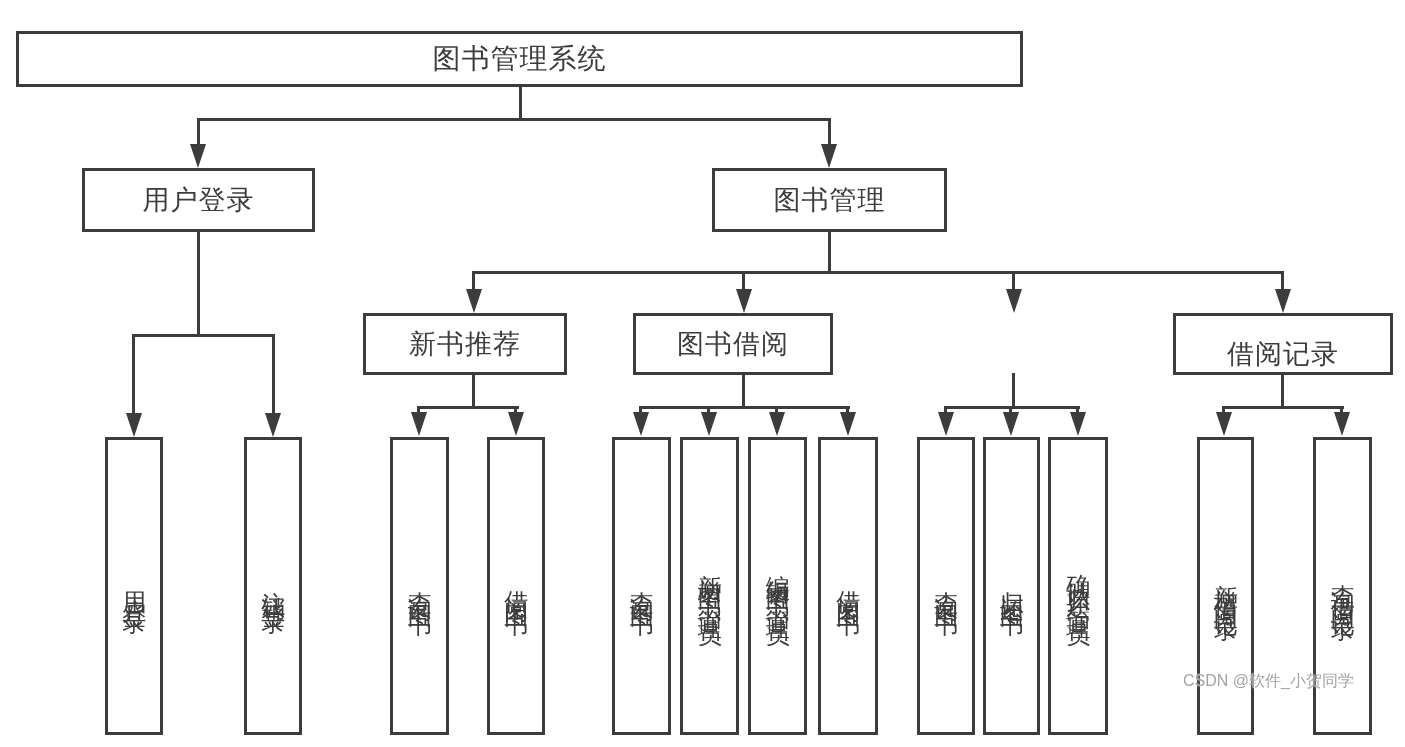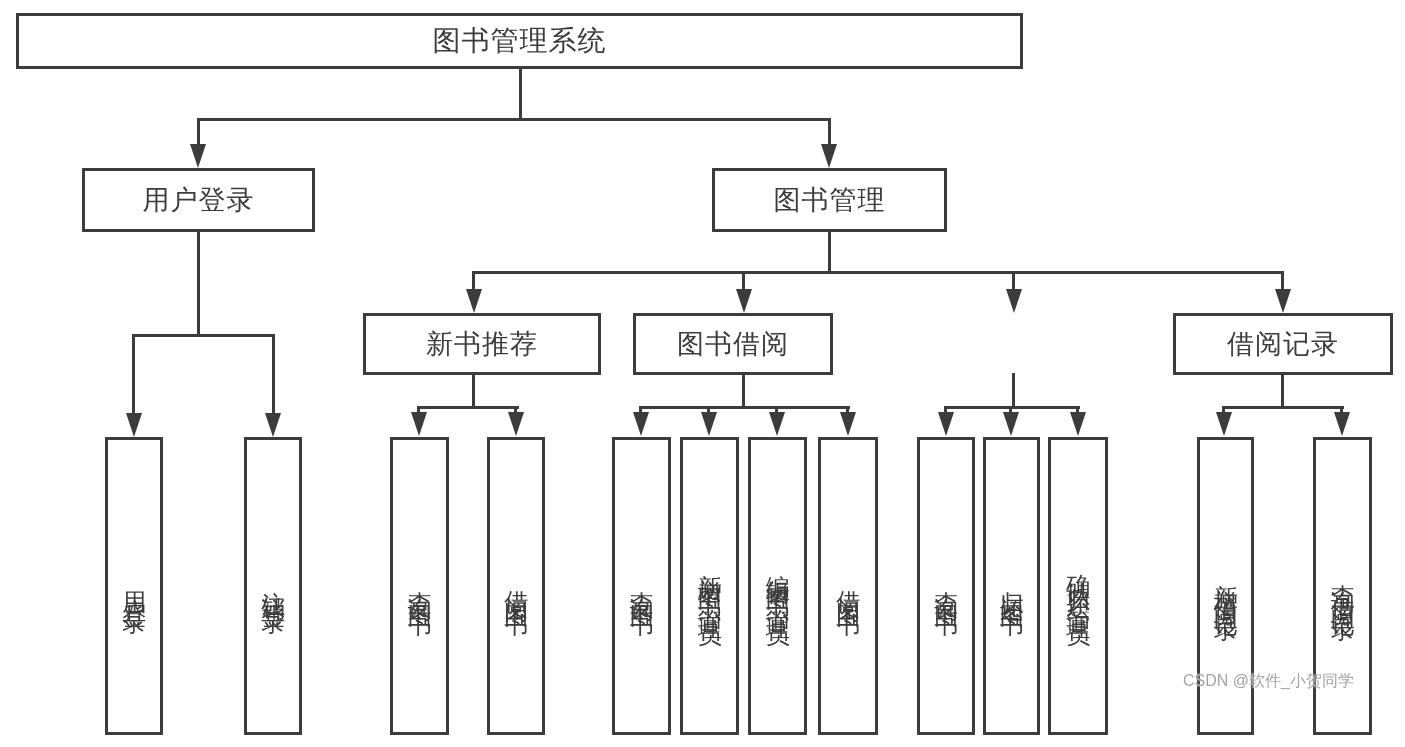--- a/index.html
+++ b/index.html
@@ -50,38 +50,38 @@
     white-space: nowrap;
     z-index: 5;
     text-shadow: 0 0 2px #ffffff;
   }
 </style>
 </head>
 <body>
 
 <div class="canvas">
 
-  <div class="node" style="left:16px; top:13px; width:1007px; height:56px;">
+  <div class="node" style="left:16px; top:31px; width:1007px; height:56px;">
     <span class="root-label">图书管理系统</span>
   </div>
 
   <div class="node" style="left:82px; top:168px; width:233px; height:64px;">
     <span class="h-label">用户登录</span>
   </div>
   <div class="node" style="left:712px; top:168px; width:235px; height:64px;">
     <span class="h-label">图书管理</span>
   </div>
 
-  <div class="node" style="left:363px; top:313px; width:238px; height:62px;">
+  <div class="node" style="left:363px; top:313px; width:204px; height:62px;">
     <span class="h-label">新书推荐</span>
   </div>
   <div class="node" style="left:633px; top:313px; width:200px; height:62px;">
     <span class="h-label">图书借阅</span>
   </div>
-  <div class="node" style="left:1173px; top:313px; width:220px; height:62px;">
+  <div class="node" style="left:1173px; top:313px; width:220px; height:62px;align-items:flex-end;">
     <span class="h-label">借阅记录</span>
   </div>
 
   <div class="node" style="left:105px; top:437px; width:58px; height:298px;">
     <span class="v-label">用户登录</span>
   </div>
   <div class="node" style="left:244px; top:437px; width:58px; height:298px;">
     <span class="v-label">注销登录</span>
   </div>
 

